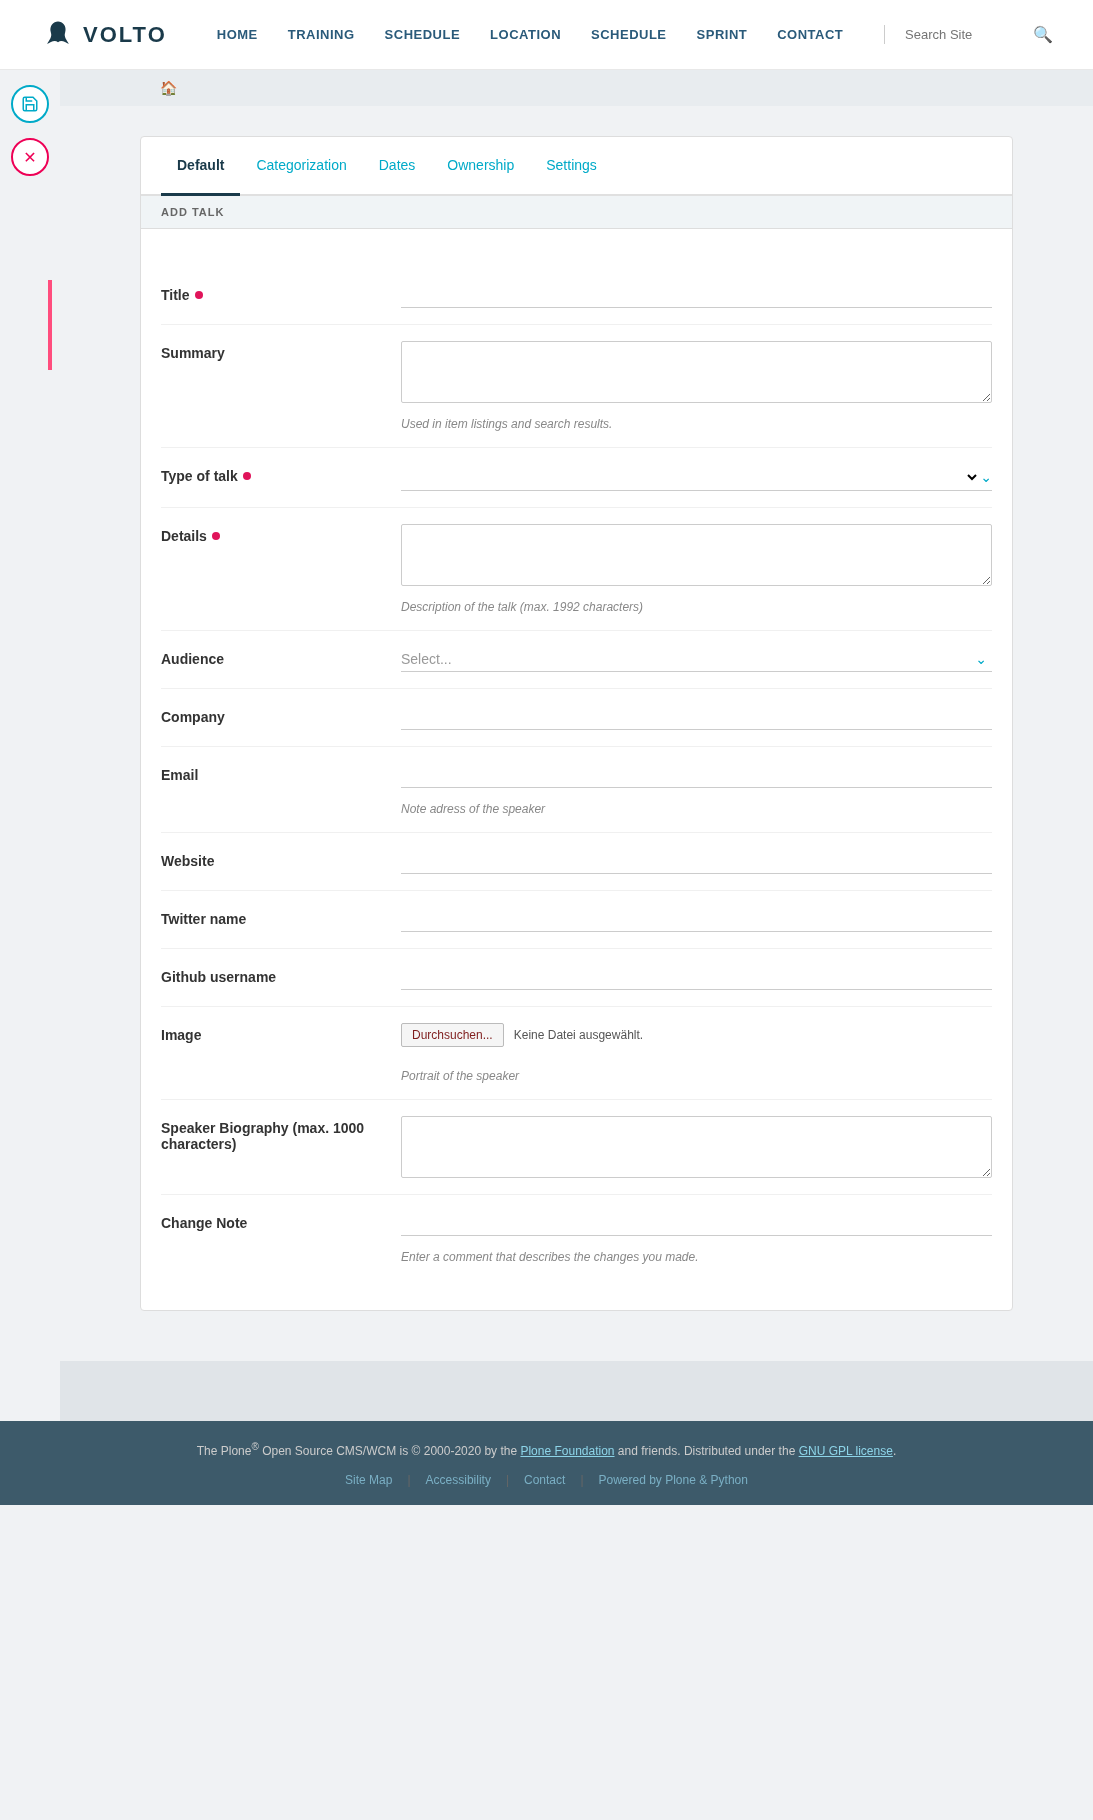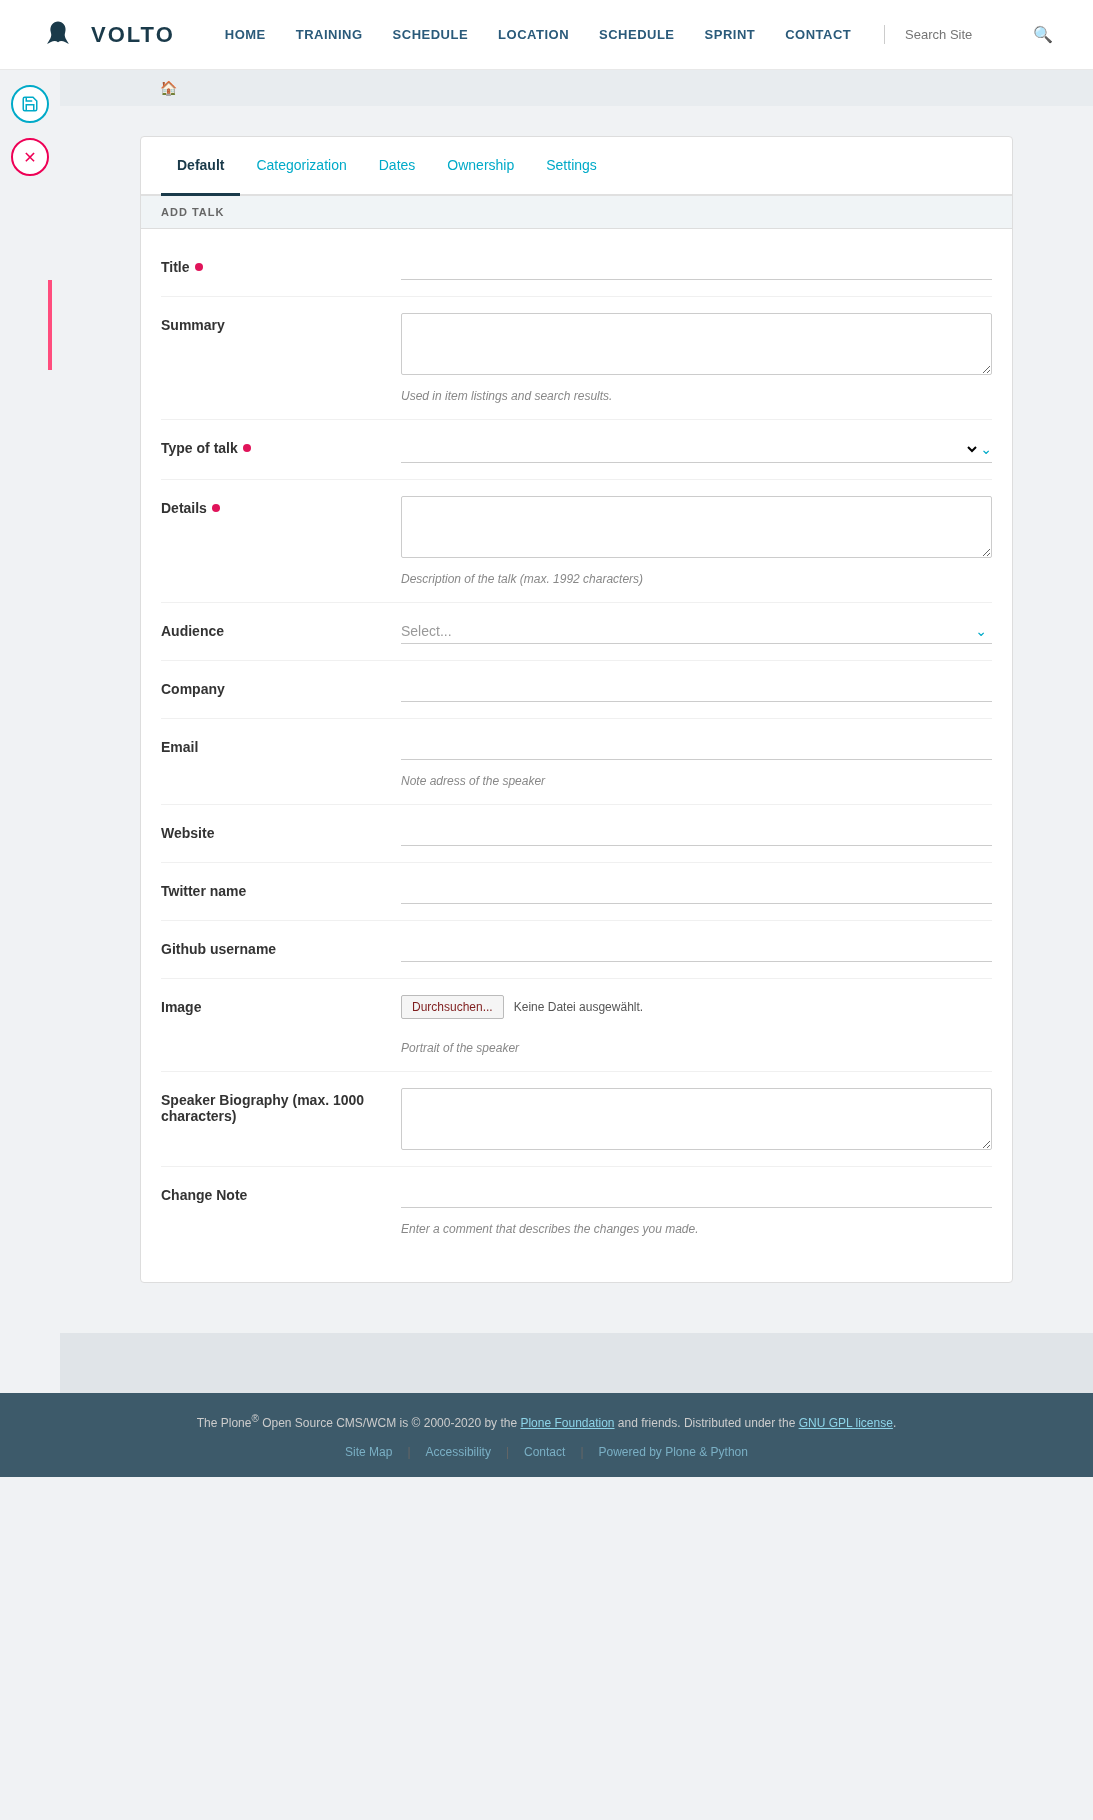--- a/index.html
+++ b/index.html
@@ -11,21 +11,21 @@
       display: flex;
       align-items: center;
       padding: 0 40px;
       height: 70px;
       border-bottom: 1px solid #e8e8e8;
       position: relative;
     }
     .logo-area {
       display: flex;
       align-items: center;
-      gap: 15px;
+      gap: 7px;
       margin-right: 50px;
     }
     .logo-icon {
       width: 36px;
       height: 36px;
     }
     .logo-text {
       font-size: 22px;
       font-weight: 700;
       color: #1a3a4a;
@@ -150,21 +150,21 @@
       background: #f0f4f6;
       padding: 10px 20px;
       font-size: 11px;
       font-weight: 700;
       color: #666;
       letter-spacing: 1px;
       border-bottom: 1px solid #ddd;
     }
 
     
-    .form-body { padding: 10px 20px 30px; }
+    .form-body { padding: 10px 20px 30px; margin-top: 28px; }
 
     .form-row {
       display: flex;
       align-items: flex-start;
       padding: 16px 0;
       border-bottom: 1px solid #f0f0f0;
     }
     .form-row:last-child { border-bottom: none; }
 
     .field-label {

